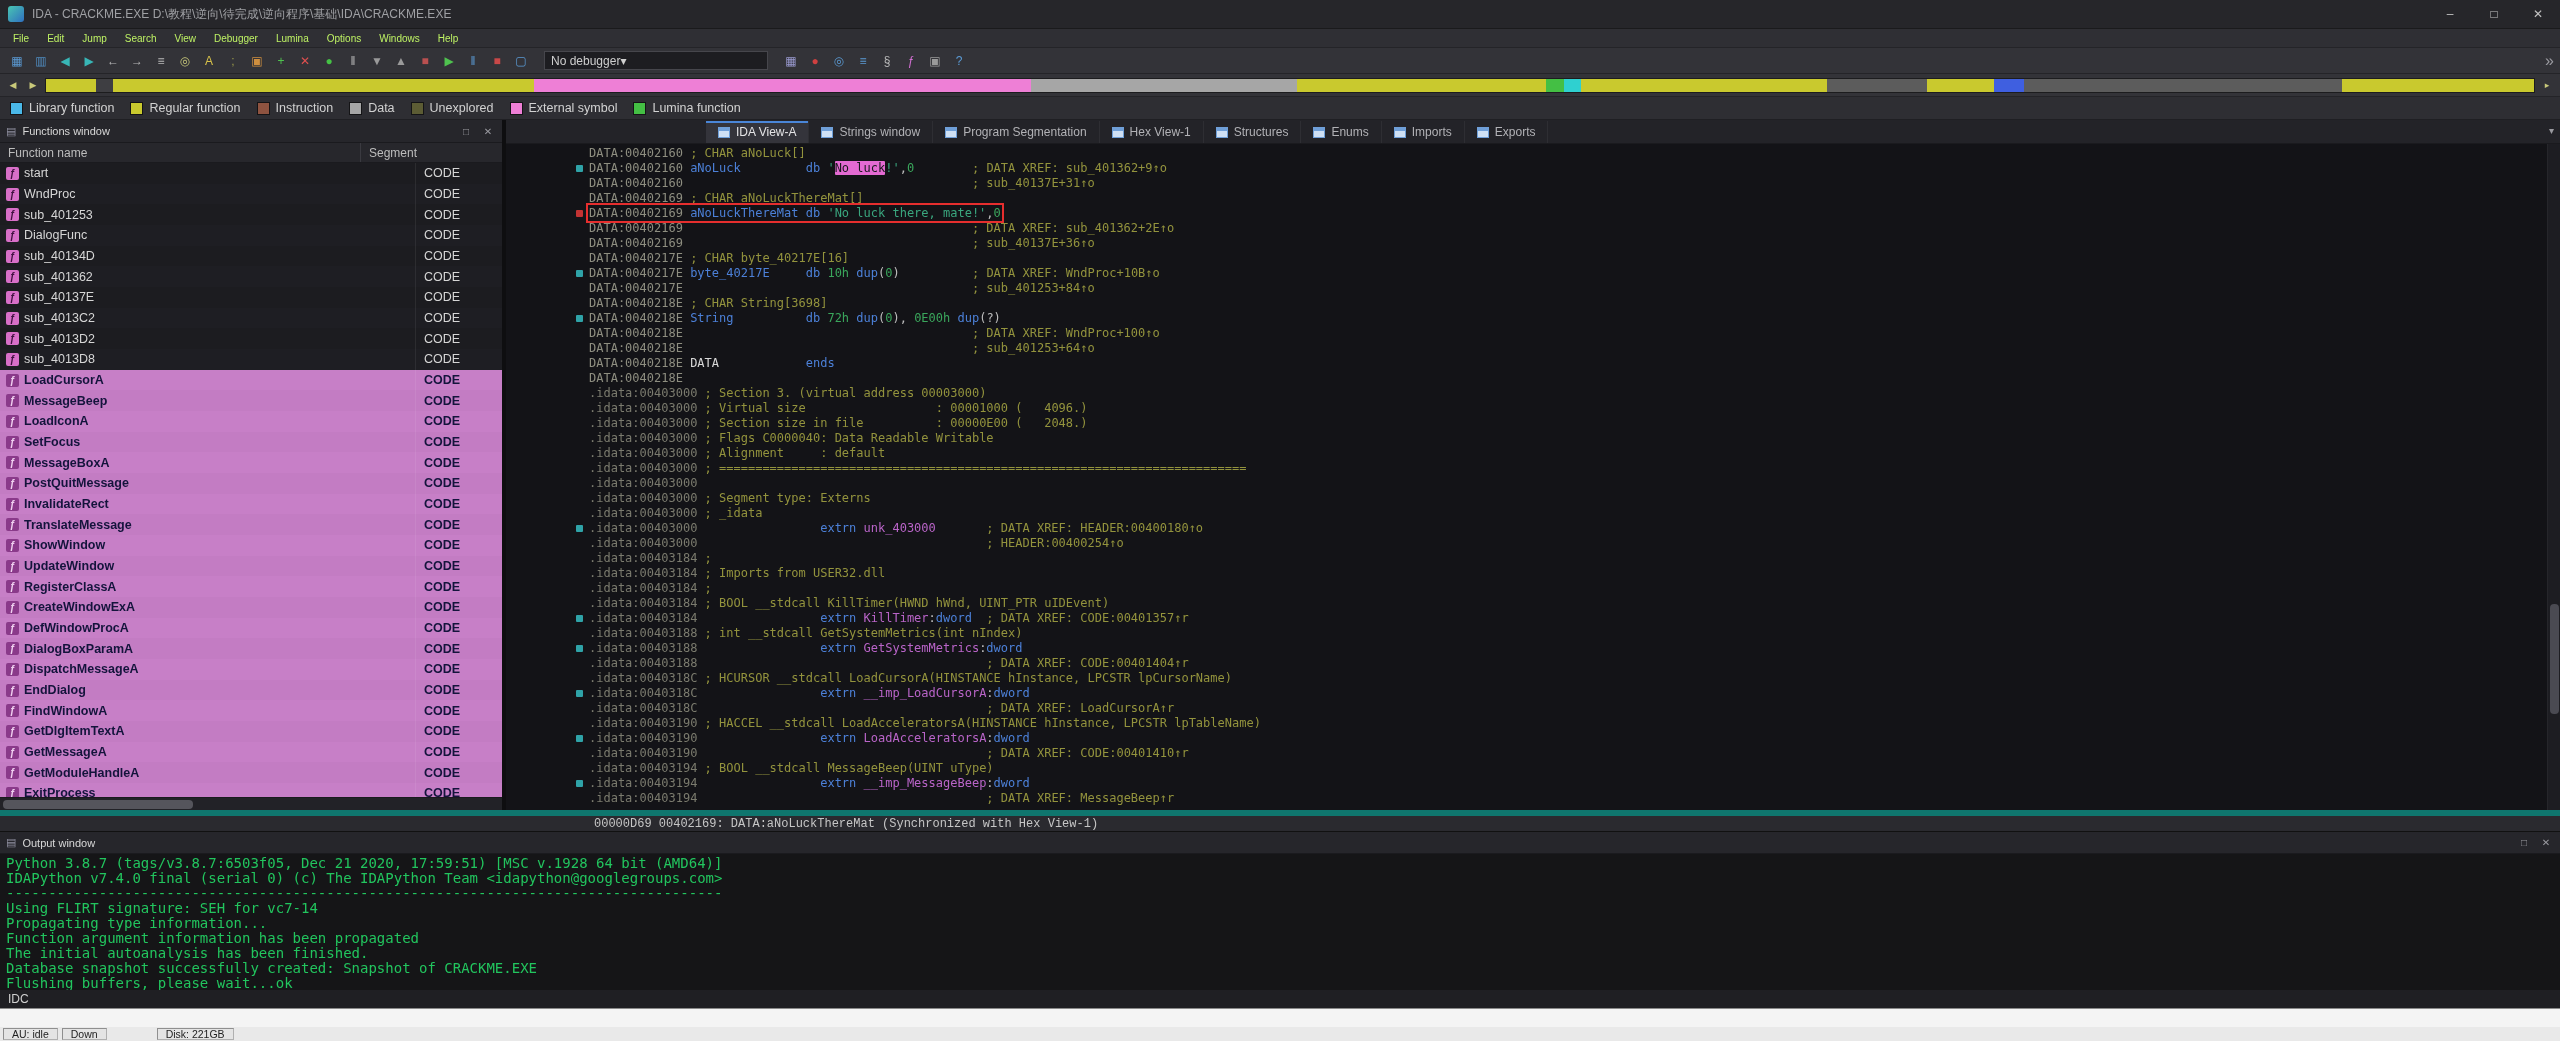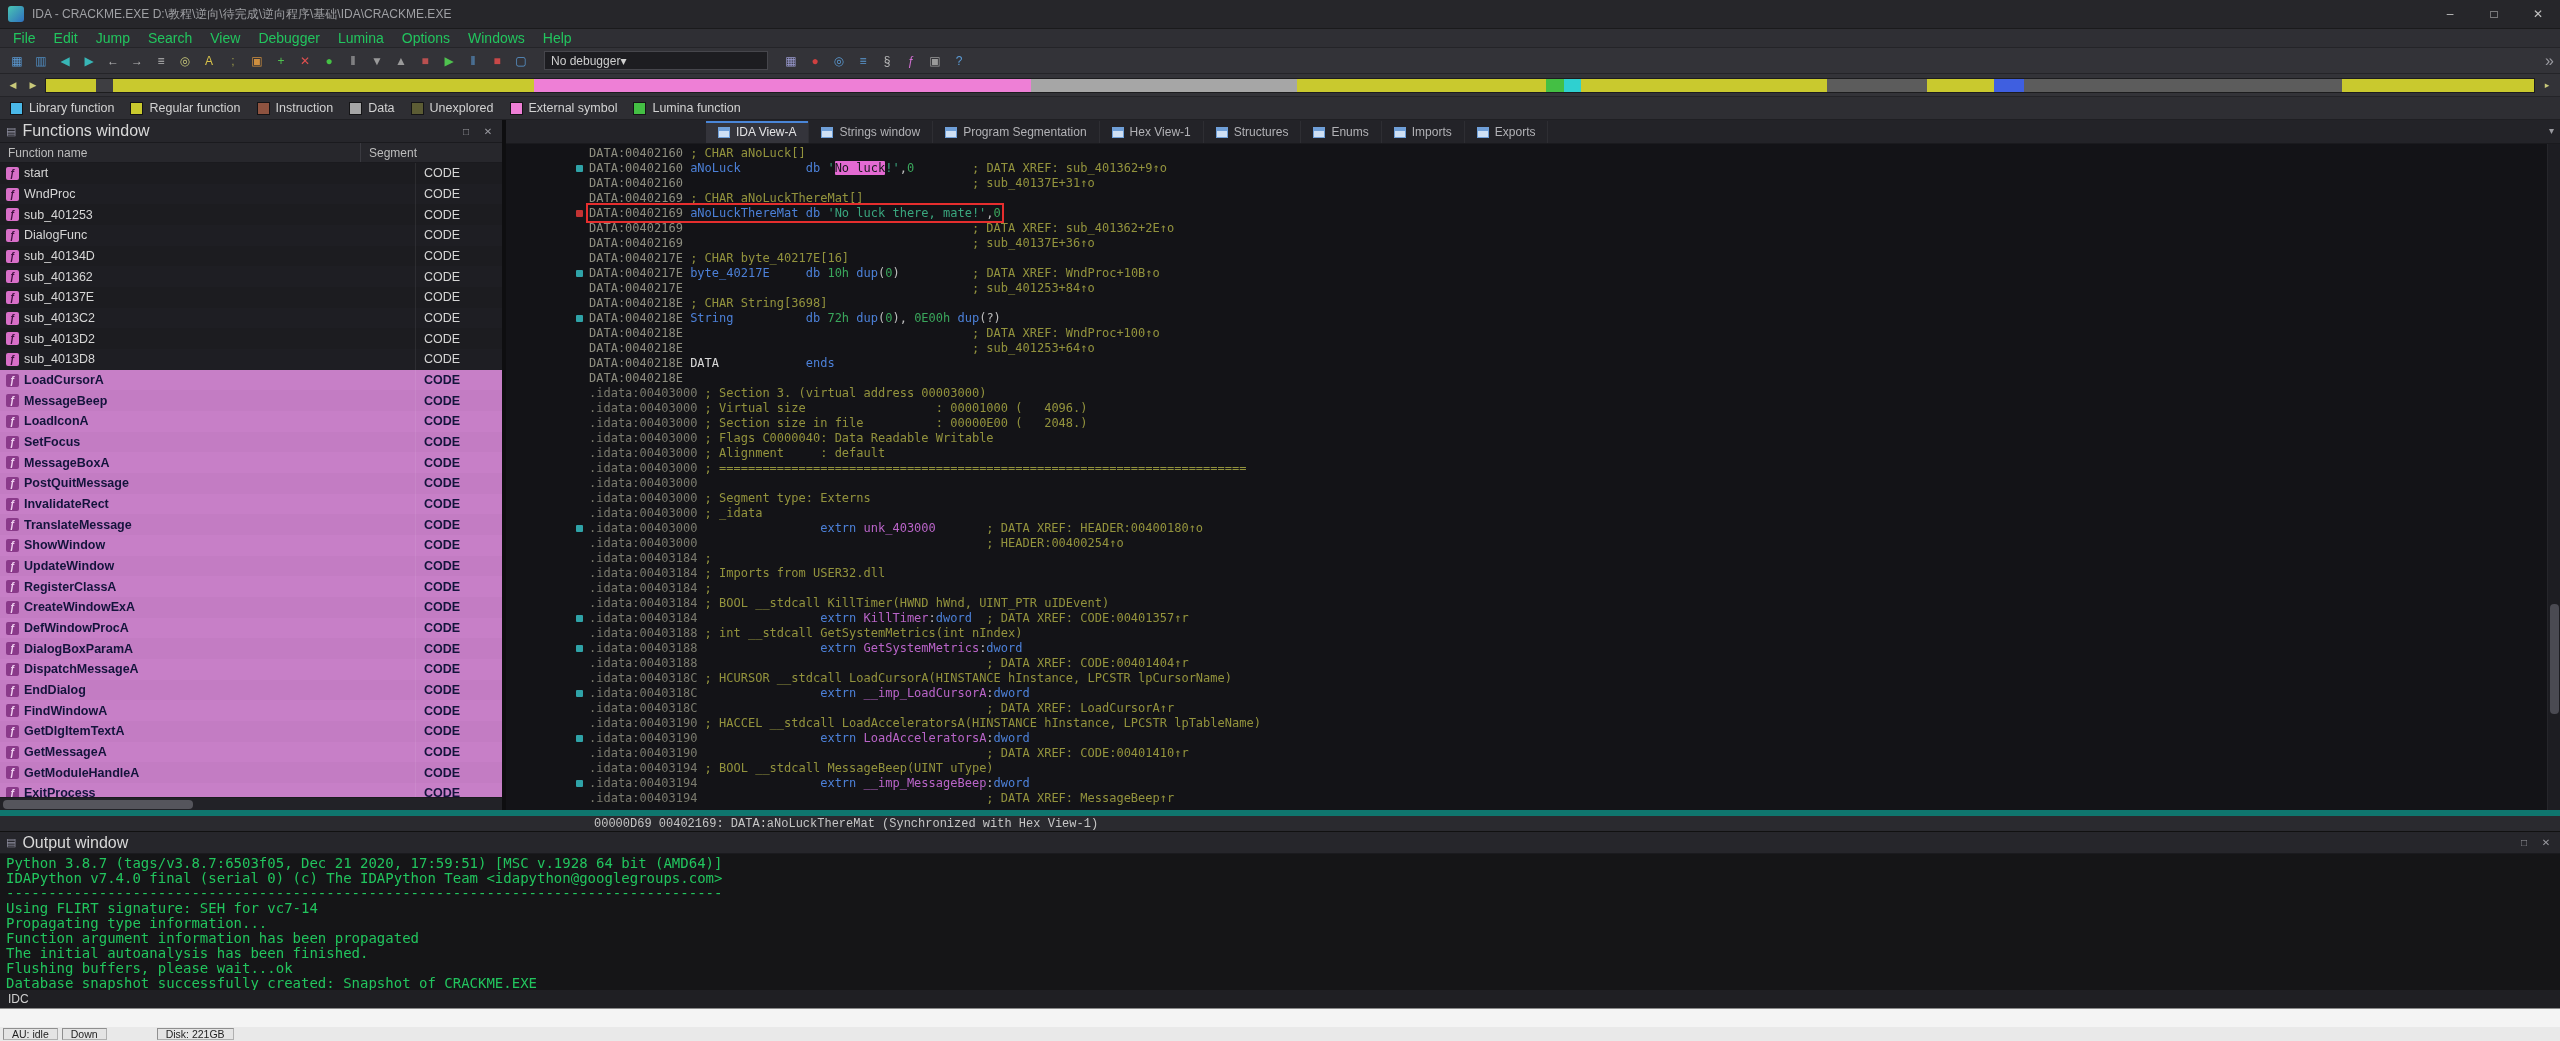--- a/index.html
+++ b/index.html
@@ -7,42 +7,42 @@
 #app{display:flex;flex-direction:column;height:100%;width:100%}
 
 #titlebar{flex:0 0 28px;background:#26262a;display:flex;align-items:center;justify-content:space-between;border-bottom:1px solid #1a1a1c}
 .title-left{display:flex;align-items:center;gap:8px;padding-left:8px}
 #app-icon{width:16px;height:16px;border-radius:3px;background:linear-gradient(135deg,#49c6b2,#2f6fc0)}
 #title-text{color:#9fa0a4;font-size:12px;white-space:nowrap}
 .win-controls{display:flex}
 .win-btn{width:44px;height:28px;color:#c2c2c2;font-size:12px;display:flex;align-items:center;justify-content:center}
 
 #menubar{flex:0 0 19px;background:#2f2f34;display:flex;align-items:center;padding-left:4px;border-bottom:1px solid #242428}
-.menu-item{color:#22c55e;font-size:14px;padding:0 9px;height:100%;display:flex;align-items:center}
+.menu-item{color:#bef264;font-size:10px;padding:0 9px;height:100%;display:flex;align-items:center}
 
 #toolbar{flex:0 0 26px;background:#333338;display:flex;align-items:center;padding:0 6px;gap:2px;border-bottom:1px solid #242428}
 .tbicon{width:22px;height:20px;display:flex;align-items:center;justify-content:center;font-size:12px;border-radius:2px}
 #debugger-combo{width:224px;height:19px;margin:0 10px;background:#1d1d21;border:1px solid #46464c;color:#cfcfcf;font-size:12px;display:flex;align-items:center;padding:0 6px}
 #toolbar .overflow{margin-left:auto;color:#9a9aa0}
 
 #navband-row{flex:0 0 23px;background:#333338;display:flex;align-items:center;padding:0 5px;gap:4px;border-bottom:1px solid #242428}
 .nav-btn{width:16px;height:16px;color:#c9c97a;font-size:9px;display:flex;align-items:center;justify-content:center}
 #navband{flex:1;height:15px;display:flex;border:1px solid #1c1c1e;background:#3c3c3c;overflow:hidden}
 .nbseg{height:100%}
 
 #legend-row{flex:0 0 23px;background:#2e2e33;display:flex;align-items:center;gap:16px;padding-left:10px;border-bottom:1px solid #1f1f23}
 .lg{display:flex;align-items:center;gap:6px}
 .lg .sw{width:13px;height:13px;border:1px solid #141416}
 .lg .lb{color:#d2d2d2;font-size:12.5px}
 
 #main{flex:1;display:flex;min-height:0}
 #functions-panel{flex:0 0 506px;width:506px;display:flex;flex-direction:column;background:#1c1c20;border-right:4px solid #0e0e10}
 .panel-title{flex:0 0 23px;background:#26262b;display:flex;align-items:center;gap:6px;padding:0 6px;border-bottom:1px solid #1a1a1e}
 .pticon{color:#8f8fa0;font-size:11px}
-.pt{color:#d8d8d8;font-size:16px;flex:1}
+.pt{color:#d8d8d8;font-size:11px;flex:1}
 .pbtn{color:#9a9aa0;font-size:10px;width:16px;text-align:center}
 #func-header{flex:0 0 20px;background:#27272c;display:flex;border-bottom:1px solid #1a1a1e}
 #func-header .hc{color:#bdbdbd;font-size:12px;display:flex;align-items:center;padding-left:8px}
 #func-header .hc1{width:361px;border-right:1px solid #3a3a40}
 #func-rows{flex:1;overflow:hidden}
 .frow{height:20.68px;display:flex;align-items:center;font-size:12.5px;color:#d6d6d6;background:#1c1c20}
 .frow:nth-child(even){background:#1e1e23}
 .frow.lib{background:#c77fc7;color:#14143c;font-weight:bold}
 .frow.lib:nth-child(even){background:#c37cc3}
 .ficon{flex:0 0 13px;width:13px;height:13px;margin:0 5px 0 6px;border-radius:2px;background:#d86fc8;color:#401040;font-size:10px;line-height:13px;text-align:center;font-weight:bold}
@@ -487,22 +487,22 @@
     <span class="pbtn">✕</span>
   </div>
   <div id="output-content">
       <div class="oline">Python 3.8.7 (tags/v3.8.7:6503f05, Dec 21 2020, 17:59:51) [MSC v.1928 64 bit (AMD64)]</div>
       <div class="oline">IDAPython v7.4.0 final (serial 0) (c) The IDAPython Team &lt;idapython@googlegroups.com&gt;</div>
       <div class="oline">-------------------------------------------------------------------------------------</div>
       <div class="oline">Using FLIRT signature: SEH for vc7-14</div>
       <div class="oline">Propagating type information...</div>
       <div class="oline">Function argument information has been propagated</div>
       <div class="oline">The initial autoanalysis has been finished.</div>
+      <div class="oline">Database snapshot successfully created: Snapshot of CRACKME.EXE</div>
       <div class="oline">Flushing buffers, please wait...ok</div>
-      <div class="oline">Database snapshot successfully created: Snapshot of CRACKME.EXE</div>
     </div>
 
   <div id="cli-row">IDC</div>
   <div id="cli-input-row">
     <input id="cli-input" value="" style="">
   </div>
 
   <div id="statusbar">
     <span class="sbox">AU: idle</span>
     <span class="sbox">Down</span>

